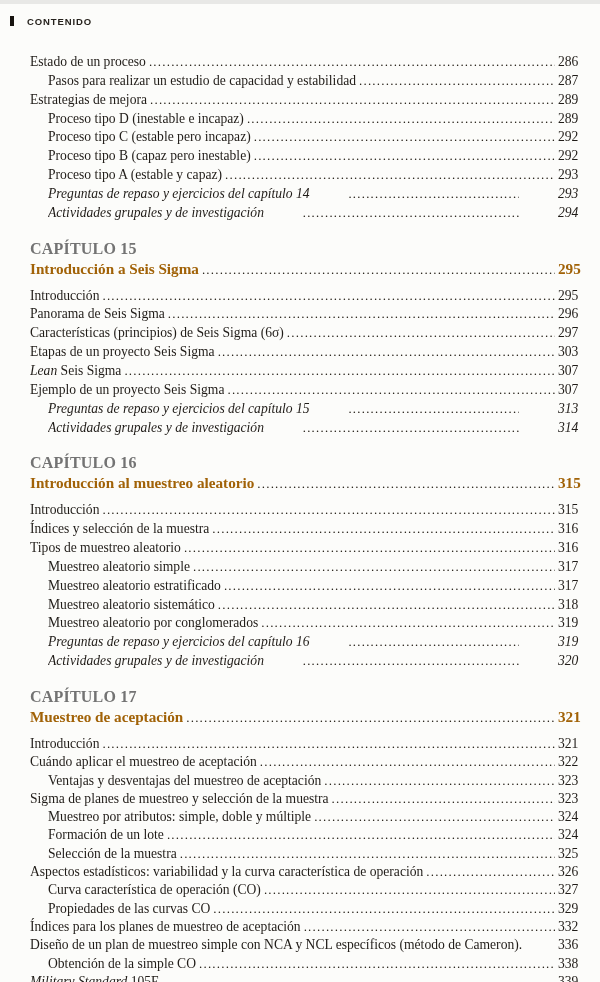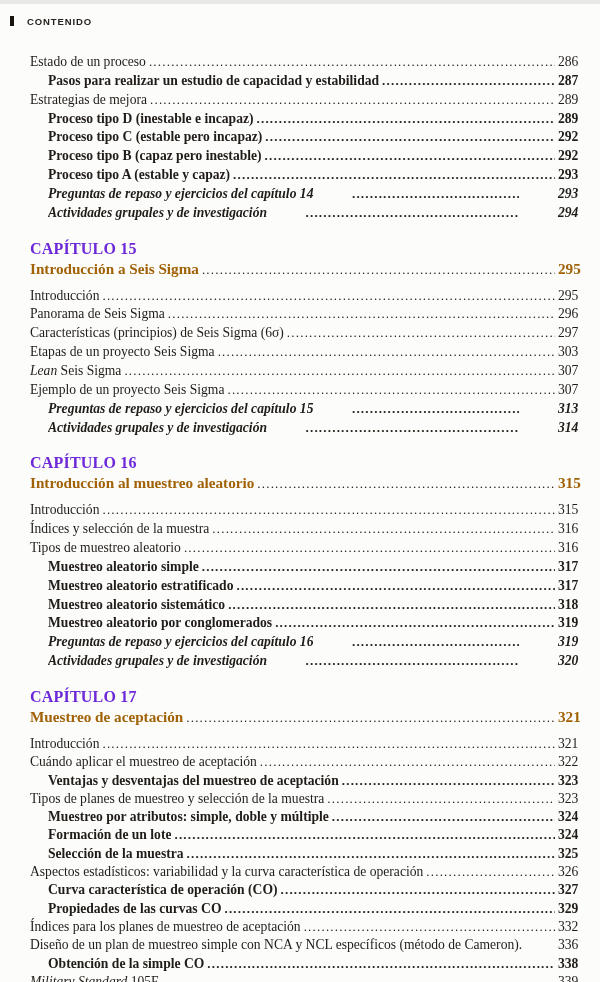--- a/index.html
+++ b/index.html
@@ -37,31 +37,31 @@
   }
   .toc { display: block; }
   .section-first { margin-top: 26px; }
   .chapter { margin-top: 16px; }
   .chapter-label {
     margin: 0;
     font-size: 16px;
     font-weight: 700;
     line-height: 20px;
     letter-spacing: 0.2px;
-    color: #6d28d9;
+    color: #737373;
   }
   .row {
     display: flex;
     align-items: baseline;
     font-size: 13.6px;
     line-height: 18.85px;
     white-space: nowrap;
   }
   .section-ch17 .entries .row { line-height: 18.3px; }
-  .lvl1 { padding-left: 18px; font-weight: bold; }
+  .lvl1 { padding-left: 18px; }
   .it { font-style: italic; gap: 36px; }
   .txt { flex: 0 1 auto; overflow: hidden; text-align: center; }
   .dots { flex: 1 1 0; min-width: 0; overflow: hidden; margin: 0 3px; color: #262119; }
   .dots::after {
     content: "....................................................................................................................................................................................";
     letter-spacing: 1.2px;
     font-size: 13px;
   }
   .nodots::after { content: ""; }
   .pg { flex: none; width: 30px; }
@@ -254,21 +254,21 @@
             <span class="txt">Cuándo aplicar el muestreo de aceptación</span>
             <span class="dots"></span>
             <span class="pg">322</span>
           </div>
           <div class="row lvl1">
             <span class="txt">Ventajas y desventajas del muestreo de aceptación</span>
             <span class="dots"></span>
             <span class="pg">323</span>
           </div>
           <div class="row lvl0">
-            <span class="txt">Tipos de planes de muestreo y selección de la muestra</span>
+            <span class="txt">Sigma de planes de muestreo y selección de la muestra</span>
             <span class="dots"></span>
             <span class="pg">323</span>
           </div>
           <div class="row lvl1">
             <span class="txt">Muestreo por atributos: simple, doble y múltiple</span>
             <span class="dots"></span>
             <span class="pg">324</span>
           </div>
           <div class="row lvl1">
             <span class="txt">Formación de un lote</span>

